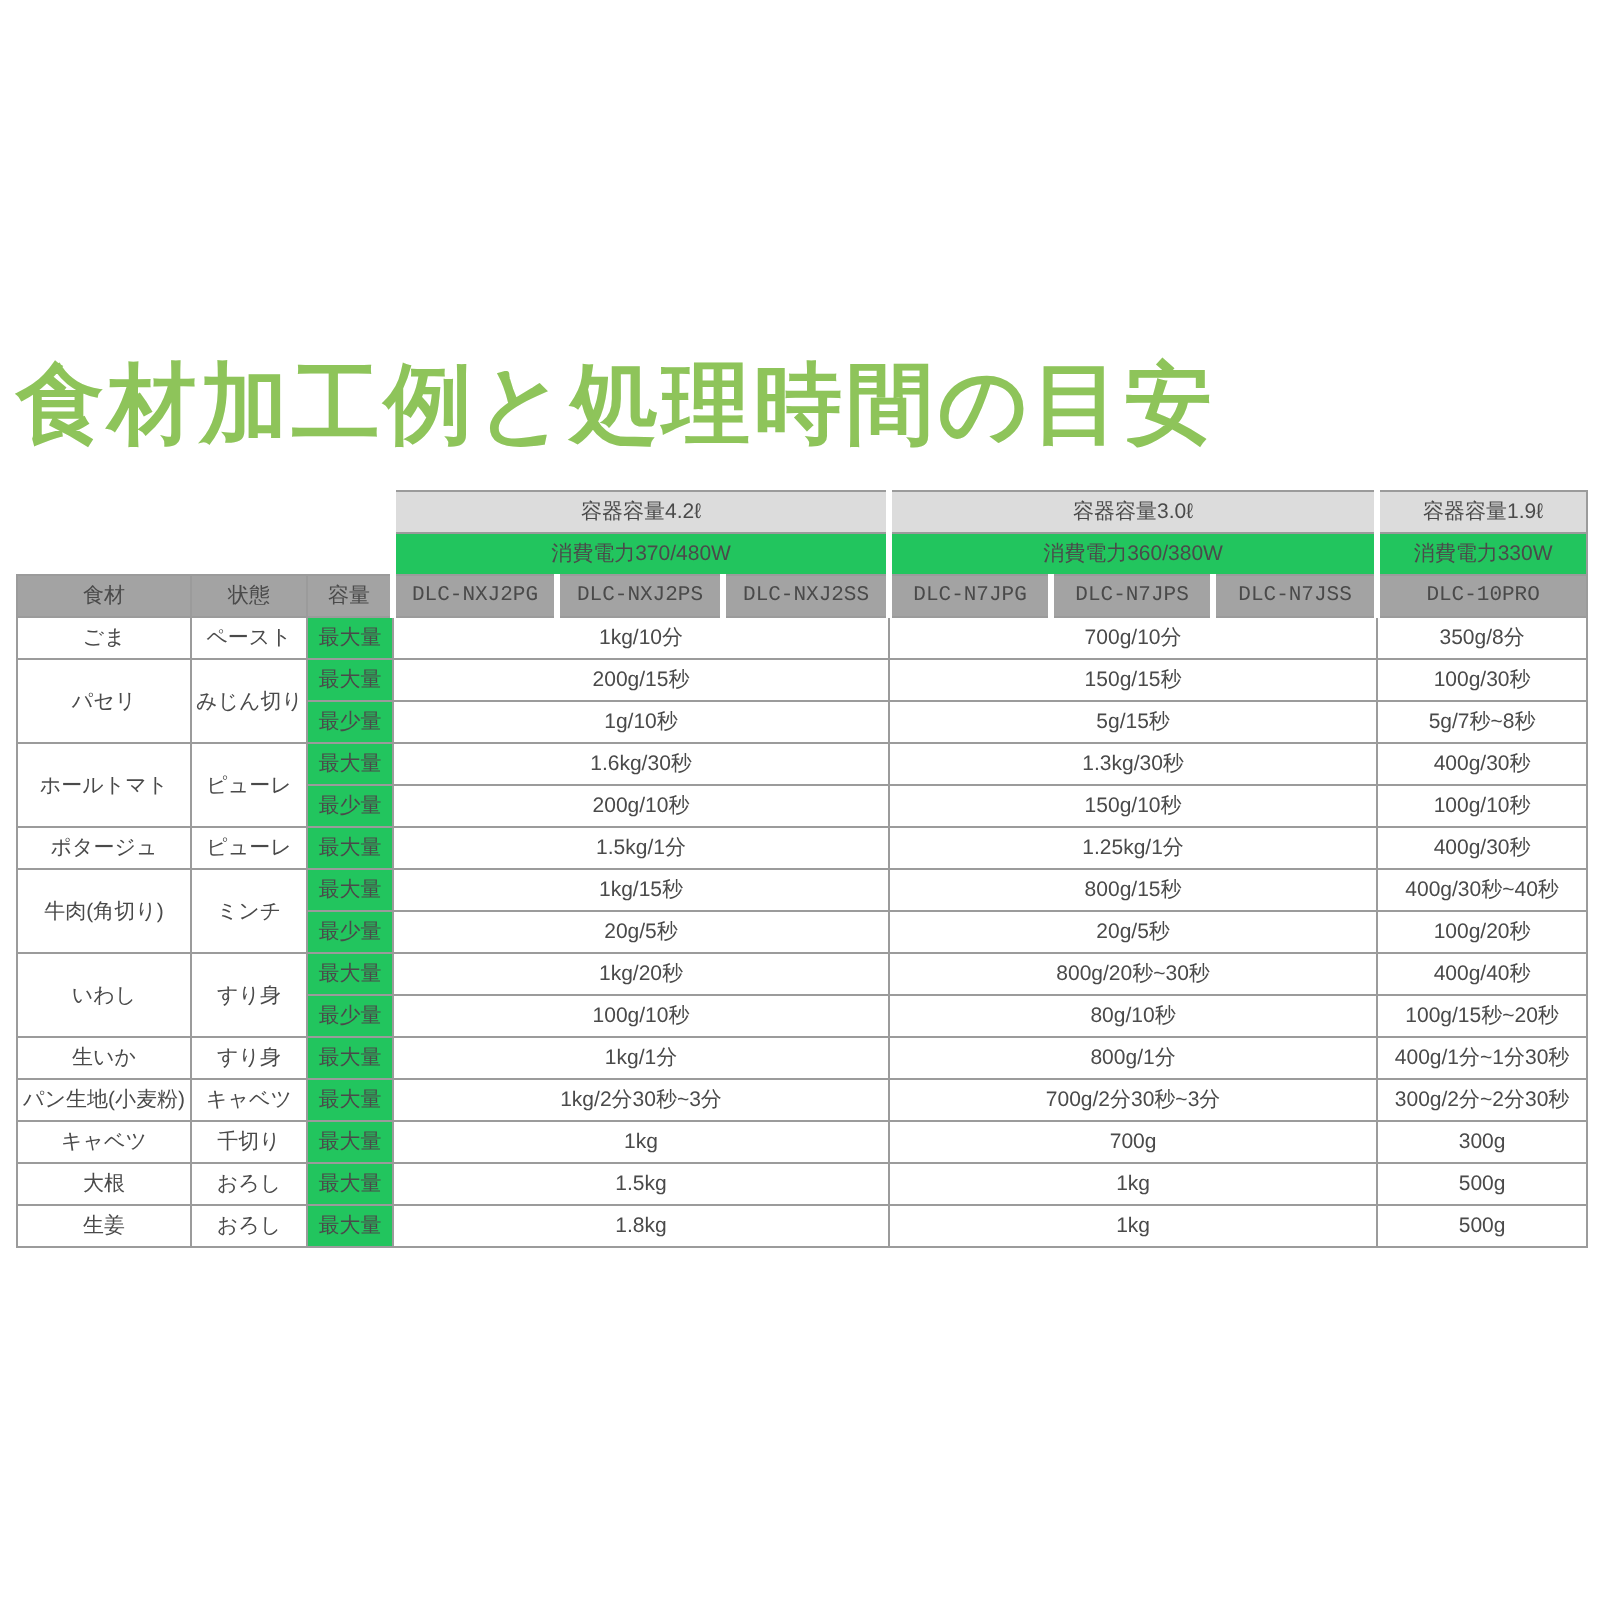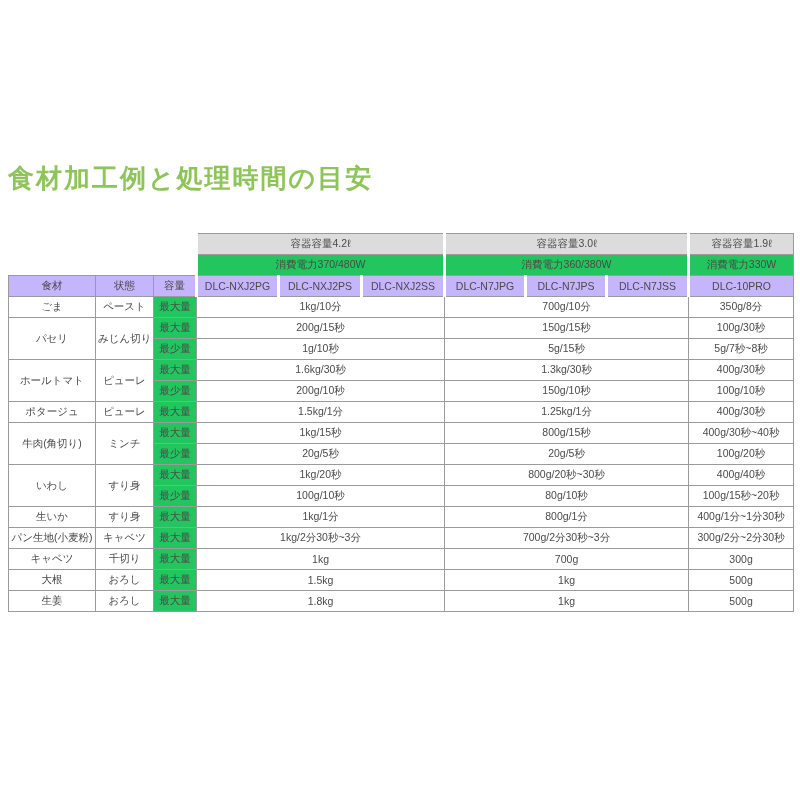--- a/index.html
+++ b/index.html
@@ -2,37 +2,37 @@
 <html><head>
 <meta charset="utf-8">
 <style>
   html,body { margin:0; padding:0; }
   body {
     width:800px; height:800px; background:#ffffff; position:relative;
     font-family:"Liberation Sans","DejaVu Sans",sans-serif;
   }
   .page-title {
     position:absolute; left:8px; top:144px;
-    font-size:26px; font-weight:bold; letter-spacing:2px;
+    font-size:44px; font-weight:bold; letter-spacing:2px;
     color:#8ec45a; white-space:nowrap;
   }
-  .table-wrap { position:absolute; left:8px; top:233px; width:641px; }
+  .table-wrap { position:absolute; left:8px; top:245px; width:641px; }
   table.spec {
     border-collapse:collapse; table-layout:fixed; width:785px;
   }
   .spec th, .spec td {
     border:1px solid #9b9b9b; padding:0 2px;
     text-align:center; vertical-align:middle;
     overflow:hidden; white-space:nowrap;
     font-size:10.5px; color:#4a4a4a; height:20px; font-weight:normal;
   }
   .blank { border:none !important; background:#ffffff; }
   .cap   { background:#dcdcdc; font-weight:bold; color:#222; font-size:11px; height:21px; }
   .pow   { background:#22c55e; font-weight:bold; color:#222; font-size:11px; height:21px; }
-  .mod   { background:#c4b5fd; font-weight:bold; color:#ffffff; font-size:10.5px; height:20px; }
+  .mod   { background:#a3a3a3; font-weight:bold; color:#ffffff; font-size:10.5px; height:20px;font-family:Liberation Mono, monospace; }
   .g-start { border-left:3px solid #ffffff !important; }
   .left { text-align:left; padding-left:8px; }
   .food  { text-align:left; padding-left:8px;margin-left:22px; }
   .amount {
     background:#22c55e; font-weight:bold; color:#333;
     font-size:10px; border:1px solid #8e8e8e;
   }
 </style>
 </head>
 <body>

